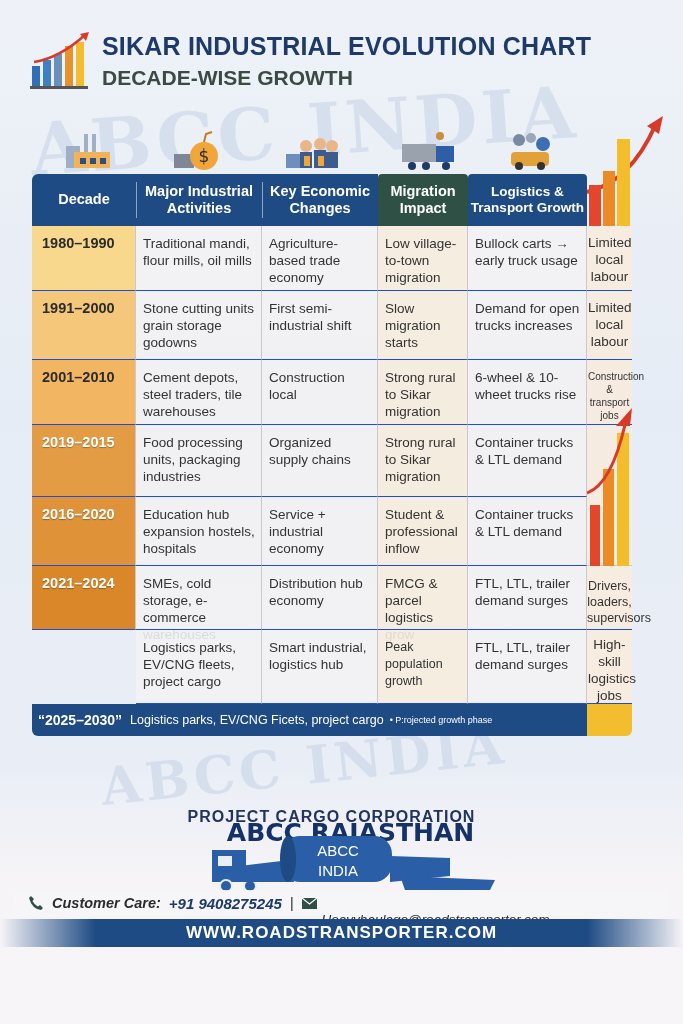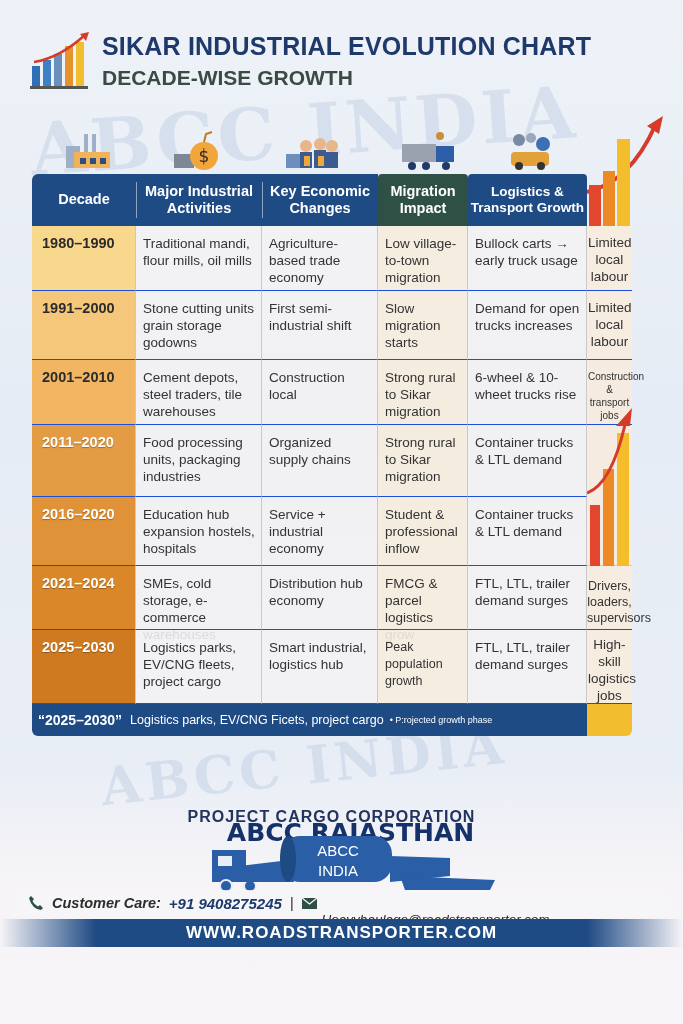--- a/index.html
+++ b/index.html
@@ -186,21 +186,21 @@
   <div class="row" style="top:186px;height:65px">
     <div class="cell dec" style="left:0;width:104px;background:#f2b662">2001–2010</div>
     <div class="cell" style="left:104px;width:126px">Cement depots, steel traders, tile warehouses</div>
     <div class="cell" style="left:230px;width:116px">Construction local</div>
     <div class="cell mig" style="left:346px;width:90px">Strong rural to Sikar migration</div>
     <div class="cell" style="left:436px;width:119px">6-wheel &amp; 10-wheet trucks rise</div>
     <div class="cell last small" style="left:555px;width:45px;padding:10px 1px 0">Construction &amp; transport jobs</div>
   </div>
 
   <div class="row" style="top:251px;height:72px">
-    <div class="cell dec light" style="left:0;width:104px;background:#e39c43">2011–2020</div>
+    <div class="cell dec light" style="left:0;width:104px;background:#e39c43">2019–2015</div>
     <div class="cell" style="left:104px;width:126px">Food processing units, packaging industries</div>
     <div class="cell" style="left:230px;width:116px">Organized supply chains</div>
     <div class="cell mig" style="left:346px;width:90px">Strong rural to Sikar migration</div>
     <div class="cell" style="left:436px;width:119px">Container trucks &amp; LTL demand</div>
   </div>
 
   <div class="row" style="top:323px;height:69px">
     <div class="cell dec light" style="left:0;width:104px;background:#df9237">2016–2020</div>
     <div class="cell" style="left:104px;width:126px">Education hub expansion hostels, hospitals</div>
     <div class="cell" style="left:230px;width:116px">Service + industrial economy</div>
@@ -223,21 +223,20 @@
   <div class="row" style="top:392px;height:64px">
     <div class="cell dec light" style="left:0;width:104px;background:#d98729">2021–2024</div>
     <div class="cell" style="left:104px;width:126px">SMEs, cold storage, e-commerce warehouses</div>
     <div class="cell" style="left:230px;width:116px">Distribution hub economy</div>
     <div class="cell mig" style="left:346px;width:90px">FMCG &amp; parcel logistics grow</div>
     <div class="cell" style="left:436px;width:119px">FTL, LTL, trailer demand surges</div>
     <div class="cell last" style="left:555px;width:45px;padding:12px 0 0;font-size:12.5px;line-height:16px">Drivers, loaders, supervisors</div>
   </div>
 
   <div class="row" style="top:456px;height:74px">
-    <div class="cell dec light" style="left:0;width:104px;background:#cf7a20">2025–2030</div>
     <div class="cell" style="left:104px;width:126px">Logistics parks, EV/CNG fleets, project cargo</div>
     <div class="cell" style="left:230px;width:116px">Smart industrial, logistics hub</div>
     <div class="cell mig" style="left:346px;width:90px;font-size:12.5px">Peak population growth</div>
     <div class="cell" style="left:436px;width:119px">FTL, LTL, trailer demand surges</div>
     <div class="cell last" style="left:555px;width:45px;padding:6px 1px 0">High-skill logistics jobs</div>
   </div>
 
   <div class="footer-bar">
     <span class="fb-decade">“2025–2030”</span>
     <span class="fb-text">Logistics parks, EV/CNG Ficets, project cargo</span>

